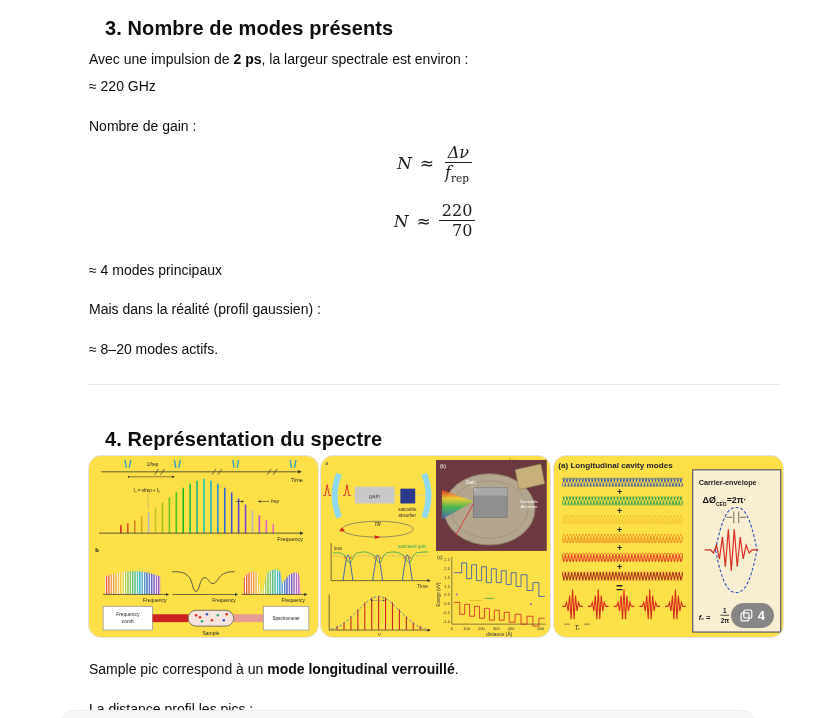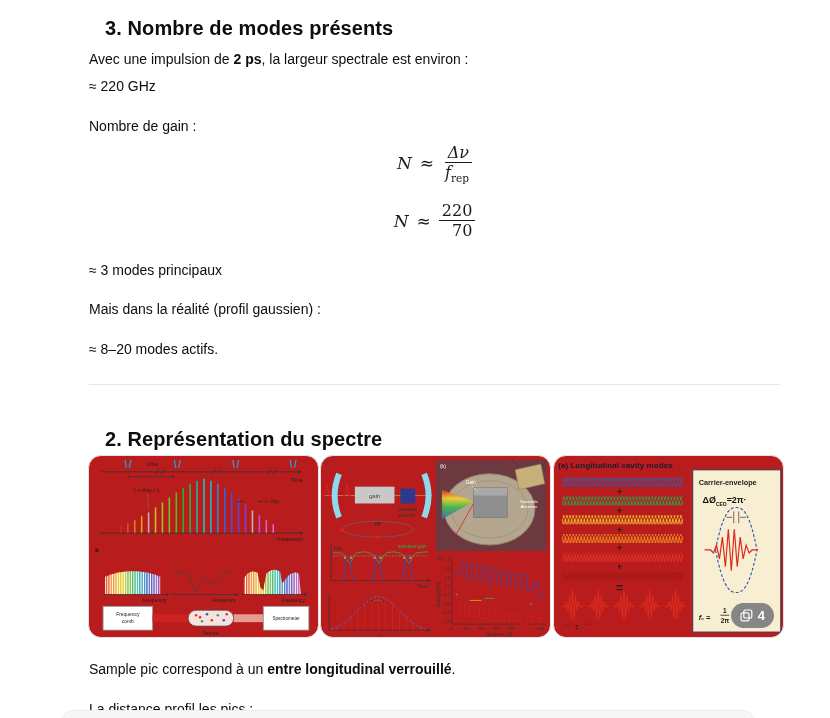--- a/index.html
+++ b/index.html
@@ -12,21 +12,21 @@
   .mathwrap{position:absolute;left:89px;width:691px;display:flex;justify-content:center;
             font-family:"DejaVu Serif","Liberation Serif",serif;color:#1a1a1a}
   .mrow{display:flex;align-items:center;gap:8px;font-size:17px}
   .it{font-style:italic}
   .frac{display:inline-flex;flex-direction:column;align-items:flex-end;line-height:1.2;font-size:16px}
   .fnum{padding:0 3px;border-bottom:1px solid #1a1a1a}
   .fden{padding:0 3px}
   sub.srep{font-size:10.5px;line-height:1}
   hr.div{position:absolute;left:89px;width:691px;border:none;border-top:1px solid #e6e6e6;margin:0}
   .card{position:absolute;top:455px;width:231px;height:183px;border:1px solid #e3e3e3;
-        border-radius:13px;background:#b91c1c;overflow:hidden;box-sizing:border-box}
+        border-radius:13px;background:#fde047;overflow:hidden;box-sizing:border-box}
   .card svg{display:block}
   .badge{position:absolute;right:9px;bottom:9px;display:flex;align-items:center;gap:5px;
          background:rgba(125,125,125,.92);color:#fff;border-radius:14px;padding:0 9px;
          height:25px;font-size:13px;font-weight:700}
   .composer{position:absolute;left:61px;top:710px;width:692px;height:12px;background:#f7f7f7;
             border:1px solid #ededed;border-bottom:none;border-radius:22px 22px 0 0}
   svg text{font-family:"Liberation Sans",sans-serif}
 </style>
 </head>
 <body>
@@ -54,27 +54,27 @@
   <div class="mrow">
     <span class="it">N</span>
     <span>≈</span>
     <span class="frac">
       <span class="fnum">220</span>
       <span class="fden">70</span>
     </span>
   </div>
 </div>
 
-<p class="b bold abs" style="top:261px">≈ 3 modes principaux</p>
+<p class="b bold abs" style="top:261px">≈ 4 modes principaux</p>
 <p class="b abs" style="top:300px">Mais dans la réalité (profil gaussien) :</p>
 <p class="b bold abs" style="top:340px">≈ 8–20 modes actifs.</p>
 
 <hr class="div" style="top:384px">
 
-<h3 class="h abs" style="top:412px">2. Représentation du spectre</h3>
+<h3 class="h abs" style="top:412px">4. Représentation du spectre</h3>
 
 <div class="card" style="left:88px">
 <svg width="229" height="181" viewBox="0 0 231 183">
   <defs>
     <marker id="arrA" viewBox="0 0 6 6" markerWidth="4.5" markerHeight="4.5" refX="5" refY="3" orient="auto">
           <path d="M0,0 L6,3 L0,6 Z" fill="#333"></path>
         </marker>
     <linearGradient id="rbow" x1="0" y1="0" x2="1" y2="0">
       <stop offset="0" stop-color="#e03127"></stop>
           <stop offset="0.15" stop-color="#f2912e"></stop>
@@ -408,17 +408,17 @@
 </svg>
 <div class="badge">
   <svg width="13" height="13" viewBox="0 0 13 13">
     <rect x="3.8" y="1" width="8" height="8" rx="1.6" fill="none" stroke="#fff" stroke-width="1.2"></rect>
     <rect x="1" y="3.8" width="8" height="8" rx="1.6" fill="none" stroke="#fff" stroke-width="1.2"></rect>
   </svg>
   <span>4</span>
 </div>
 </div>
 
-<p class="b abs" style="top:660px"><span>Sample pic correspond à un </span><strong>entre longitudinal verrouillé</strong><span>.</span></p>
+<p class="b abs" style="top:660px"><span>Sample pic correspond à un </span><strong>mode longitudinal verrouillé</strong><span>.</span></p>
 
 <p class="b abs" style="top:700px">La distance profil les pics :</p>
 
 <div class="composer"></div>
 
 </body></html>

